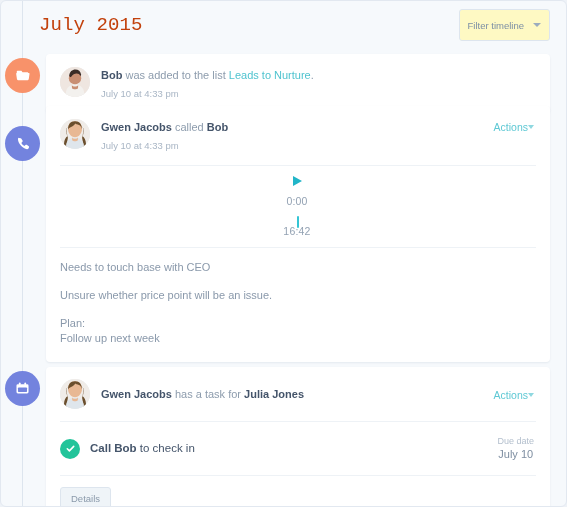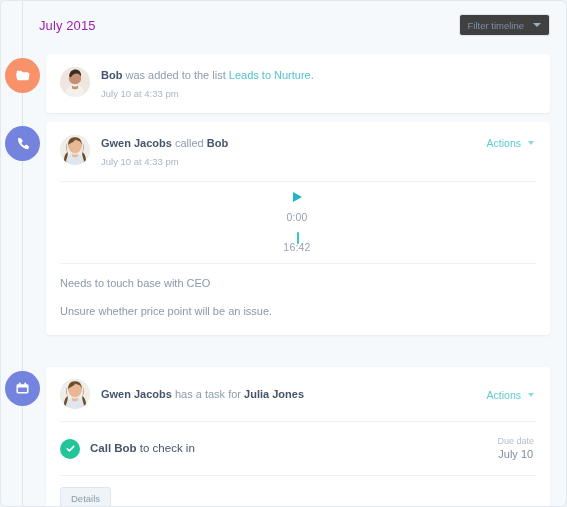--- a/index.html
+++ b/index.html
@@ -42,34 +42,35 @@
   .header {
     position: absolute;
     left: 0; top: 0; right: 0;
     height: 48px;
     display: flex;
     align-items: center;
     padding: 0 16px 0 38px;
     z-index: 3;
   }
   .page-title {
-    font-size: 13px;
-    color: #a21caf;
+    font-size: 19px;
+    color: #c2410c;
     font-weight: 400;
     letter-spacing: .1px;
+    font-family: Liberation Mono, monospace;
   }
   .header-spacer { flex: 1; }
 
   .filter-btn {
     display: inline-flex;
     align-items: center;
     gap: 9px;
-    height: 22px;
+    height: 32px;
     padding: 0 8px;
-    background: #404040;
+    background: #fef9c3;
     border: 1px solid #dde5ee;
     border-radius: 3px;
     font-size: 9.5px;
     color: #7c8fa5;
     cursor: pointer;
     white-space: nowrap;
   }
   .caret {
     display: inline-block;
     width: 0; height: 0;
@@ -146,21 +147,21 @@
     line-height: 13px;
   }
 
   .actions {
     font-size: 10.5px;
     color: #5ec8d4;
     cursor: pointer;
     white-space: nowrap;
     display: inline-flex;
     align-items: center;
-    gap: 7px;
+    gap: 0;
     padding-top: 2px;
   }
   .actions .caret {
     border-top-color: #8fd8e0;
     border-left-width: 3.5px;
     border-right-width: 3.5px;
     border-top-width: 4px;
   }
 
   .divider {
@@ -326,21 +327,21 @@
     </div>
 
     <div class="entry">
 
       <div class="bullet purple" style="top:77px;">
         <svg width="16" height="16" viewBox="0 0 24 24" aria-hidden="true">
           <path fill="#ffffff" d="M7.6 3.4c.6-.3 1.3-.1 1.7.5l2 3c.4.6.3 1.4-.2 1.9l-1.3 1.2c-.2.2-.3.6-.1.9.9 1.6 2.3 3 3.9 3.9.3.2.7.1.9-.1l1.2-1.3c.5-.5 1.3-.6 1.9-.2l3 2c.6.4.8 1.1.5 1.7l-.9 1.8c-.4.8-1.3 1.3-2.2 1.2C12 19.2 4.8 12 4.4 5c0-.9.4-1.8 1.2-2.2z"></path>
         </svg>
       </div>
 
-      <div class="card" style="top:73px;">
+      <div class="card" style="top:57px;">
         <div class="card-head">
           <div class="avatar">
             <svg viewBox="0 0 30 30" aria-hidden="true">
               <rect width="30" height="30" fill="#f0ece8"></rect>
               <path d="M15 2.2c4.4 0 7 3 7 7.6 0 4.4-3 8.4-7 8.4s-7-4-7-8.4c0-4.6 2.6-7.6 7-7.6z" fill="#e8b894"></path>
               <path d="M8.2 10.5c-.4-5 2.2-8.3 6.8-8.3s7.2 3.3 6.8 8.3c-.3-3.6-2.5-4.7-4.1-5-1.6-.3-2.4-1-2.4-1s-1.3 2.4-4.2 3.4c-1.5.5-2.6 1.2-2.9 2.6z" fill="#6b4f2e"></path>
               <path d="M7.3 7.5c-.9 3.3-.4 8.3.6 11.2L6 29.8h-2V25c.2-4 1.4-6.4 3.3-7.8-1.1-2.9-1.2-6.8 0-9.7z" fill="#6b4f2e"></path>
               <path d="M22.7 7.5c.9 3.3.4 8.3-.6 11.2L24 29.8h2V25c-.2-4-1.4-6.4-3.3-7.8 1.1-2.9 1.2-6.8 0-9.7z" fill="#6b4f2e"></path>
               <path d="M15 18.4c4.9 0 8.4 3.3 8.8 7.3v4.3H6.2v-4.3c.4-4 3.9-7.3 8.8-7.3z" fill="#dfe6ec"></path>
               <path d="M12 18.2c.9 2 5.1 2 6 0l-.2 3c-1 1.3-4.6 1.3-5.6 0z" fill="#e8b894"></path>
@@ -366,20 +367,24 @@
             <div class="playhead"></div>
           </div>
           <div class="time">16:42</div>
         </div>
 
         <div class="divider"></div>
 
         <div class="note-body">
           <div class="note-p">Needs to touch base with CEO</div>
           <div class="note-p">Unsure whether price point will be an issue.</div>
+          <div class="note-p">
+            <span class="nb">Plan:</span>
+            <span class="nb">Follow up next week</span>
+          </div>
         </div>
       </div>
     </div>
 
     <div class="entry">
 
       <div class="bullet purple" style="top:322px;">
         <svg width="17" height="17" viewBox="0 0 24 24" aria-hidden="true">
           <rect x="3.5" y="6" width="17" height="13" rx="2" fill="#ffffff"></rect>
           <rect x="5.6" y="10.6" width="12.8" height="6.4" rx="1" fill="#7383de"></rect>

